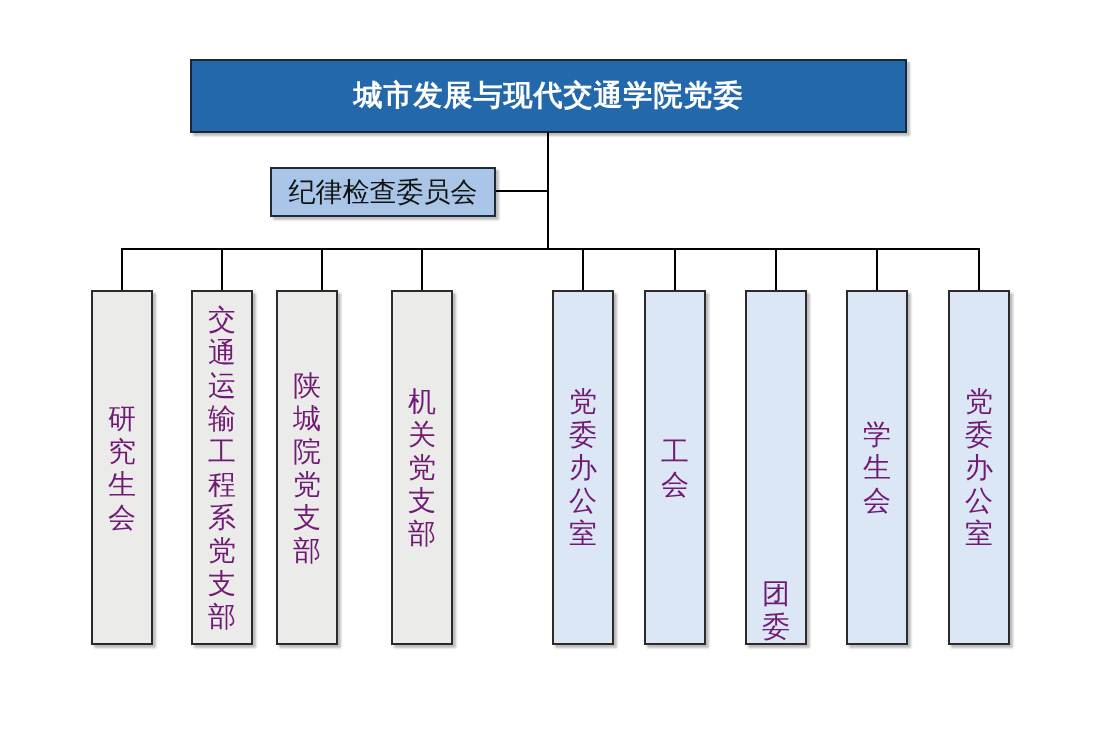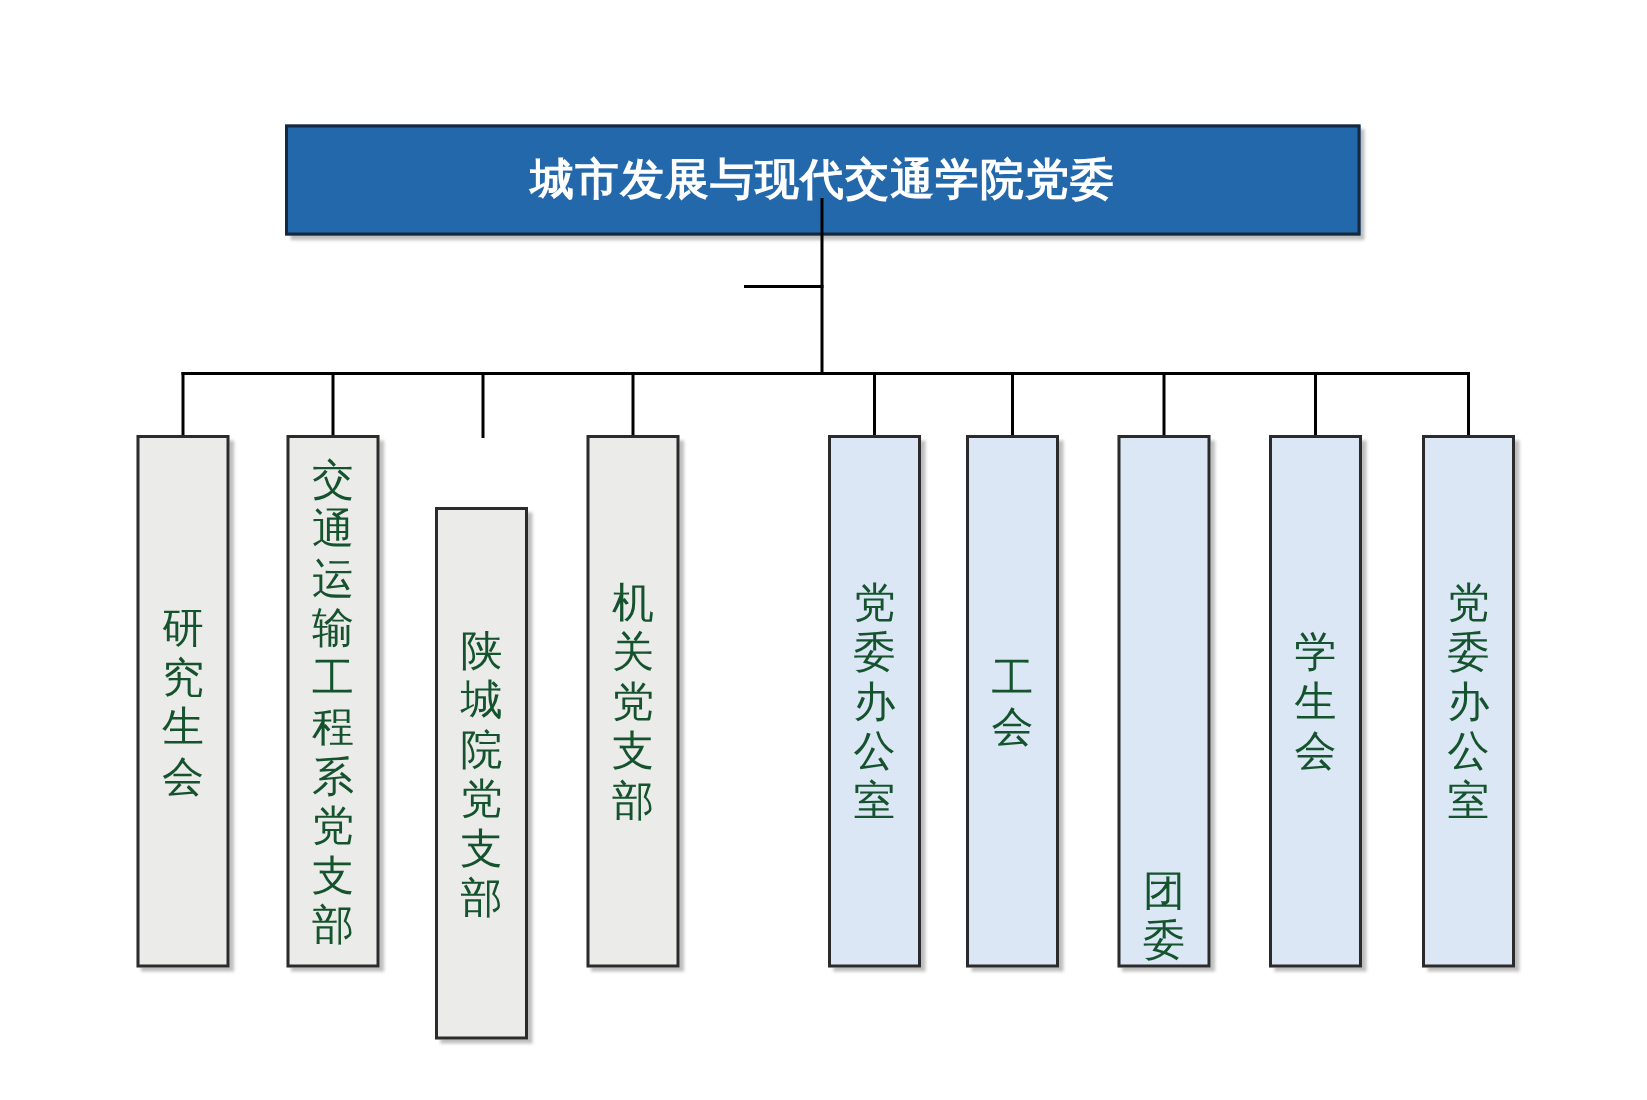--- a/index.html
+++ b/index.html
@@ -17,21 +17,20 @@
     border: 2px solid #1f2937;
     box-shadow: 3px 3px 2px rgba(110,110,110,0.45);
     display: flex;
     align-items: center;
     justify-content: center;
   }
   #root-box {
     left: 190px; top: 59px; width: 717px; height: 74px;
     background: #2468AC;
     border-color: #16293C;
-    margin-top: 24px;
   }
   #root-box .root-title {
     color: #ffffff;
     font-size: 29px;
     font-weight: 700;
     letter-spacing: 1px;
     white-space: nowrap;
   }
   #committee-box {
     left: 270px; top: 167px; width: 226px; height: 50px;
@@ -57,53 +56,56 @@
     display: flex;
     align-items: center;
     justify-content: center;
   }
   .org-column.gray { background: #EBEBE9; }
   .org-column.blue { background: #DBE7F4; }
   .org-column .vtext {
     width: 30px;
     font-size: 28px;
     line-height: 33px;
-    color: #14532d;
+    color: #701a75;
     text-align: center;
     word-break: break-all;
     overflow-wrap: anywhere;
   }
 </style>
 </head>
 <body>
 
 <div id="canvas">
 
   <div class="box" id="root-box">
     <span class="root-title">城市发展与现代交通学院党委</span>
   </div>
 
   <div class="line" style="left:547px; top:132px; width:2px; height:118px;"></div>
 
+  <div class="box" id="committee-box">
+    <span class="committee-label">纪律检查委员会</span>
+  </div>
 
   <div class="line" style="left:496px; top:190px; width:53px; height:2px;"></div>
 
   <div class="line" style="left:121px; top:248px; width:859px; height:2px;"></div>
 
   <div id="columns-layer">
       <div class="line" style="left: 121px; top: 248px; width: 2px; height: 44px;"></div>
       <div class="org-column gray" style="left: 91px;">
         <div class="vtext">研究生会</div>
       </div>
       <div class="line" style="left: 221px; top: 248px; width: 2px; height: 44px;"></div>
       <div class="org-column gray" style="left: 191px;">
         <div class="vtext">交通运输工程系党支部</div>
       </div>
       <div class="line" style="left: 321px; top: 248px; width: 2px; height: 44px;"></div>
-      <div class="org-column gray" style="left: 290px; margin-top: 48px;">
+      <div class="org-column gray" style="left: 276px;">
         <div class="vtext">陕城院党支部</div>
       </div>
       <div class="line" style="left: 421px; top: 248px; width: 2px; height: 44px;"></div>
       <div class="org-column gray" style="left: 391px;">
         <div class="vtext">机关党支部</div>
       </div>
       <div class="line" style="left: 582px; top: 248px; width: 2px; height: 44px;"></div>
       <div class="org-column blue" style="left: 552px;">
         <div class="vtext">党委办公室</div>
       </div>

